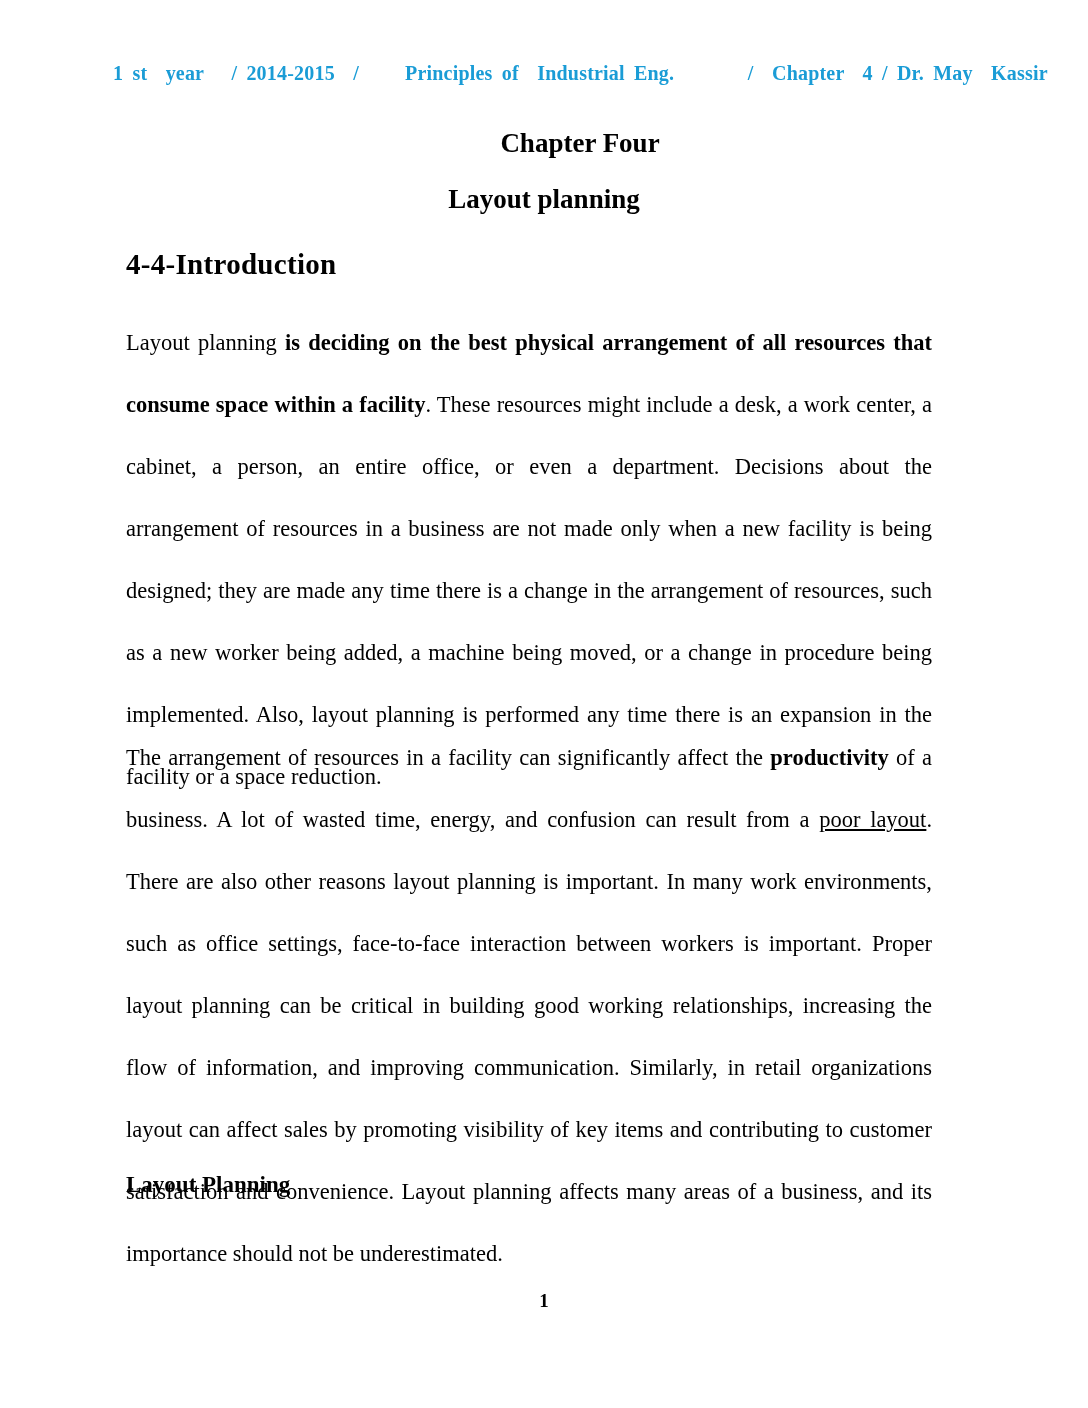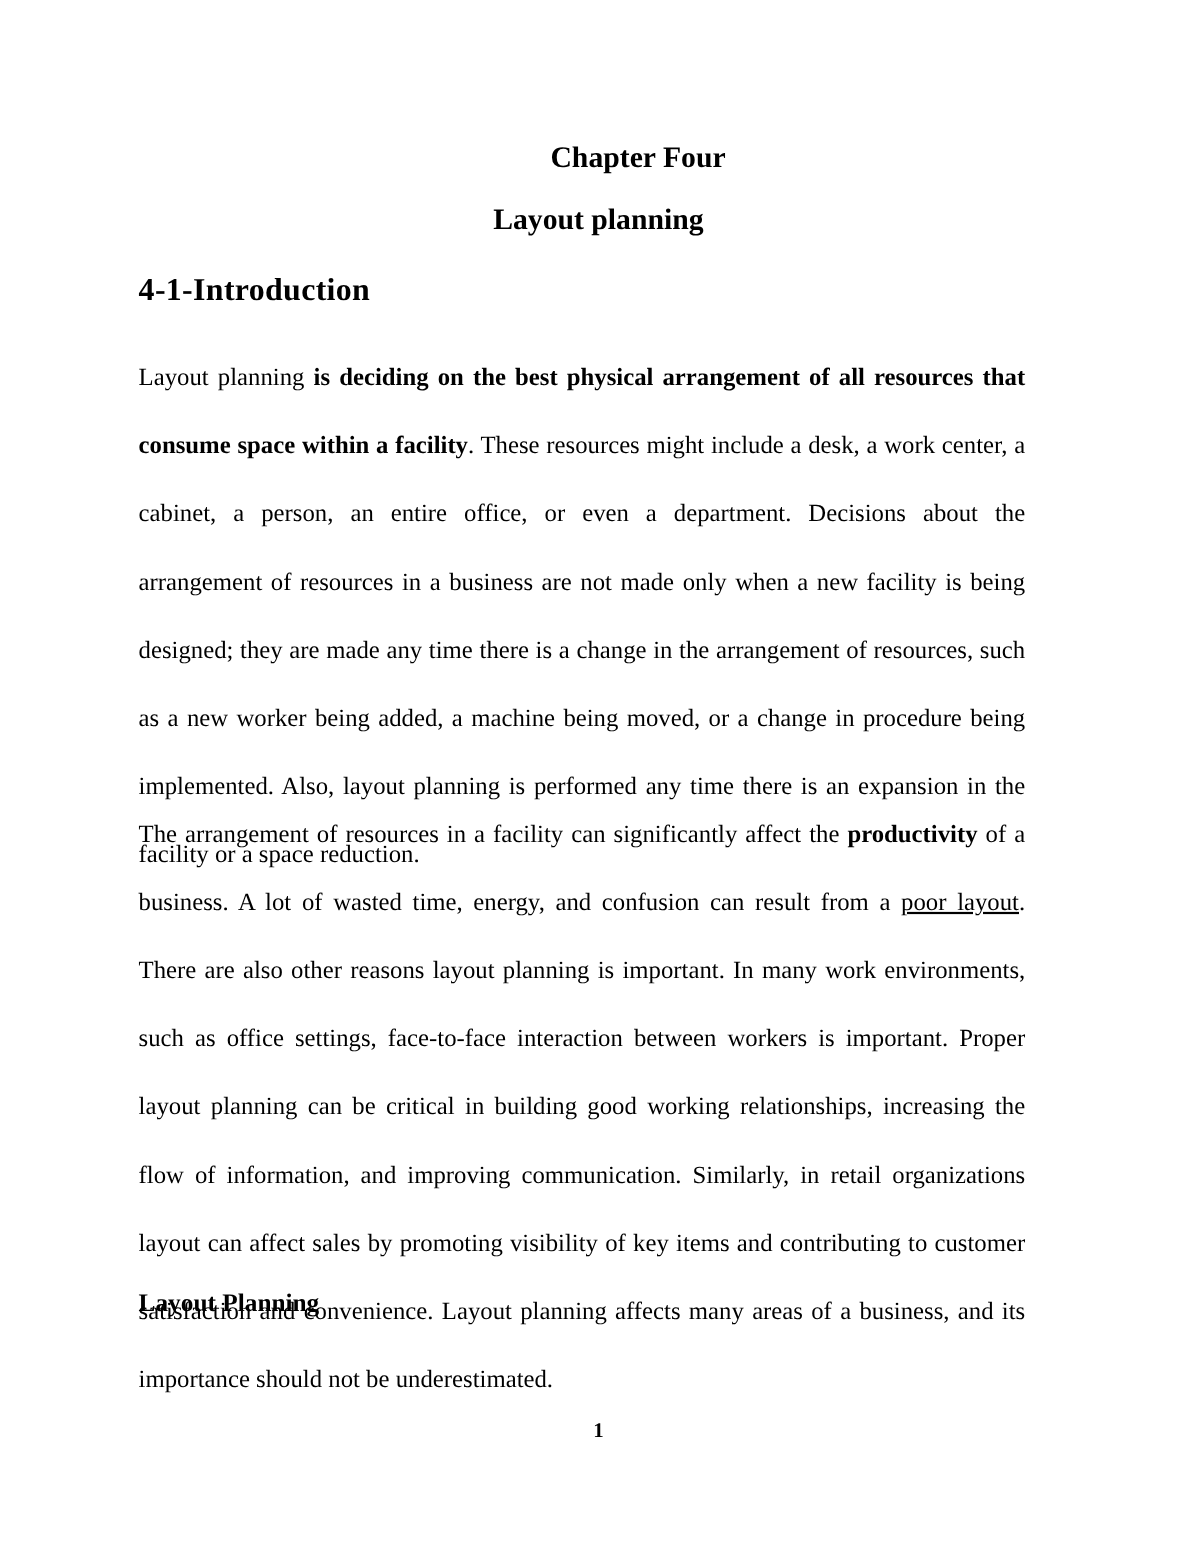--- a/index.html
+++ b/index.html
@@ -85,26 +85,27 @@
     text-align: center;
     font-size: 19px;
     font-weight: bold;
   }
 </style>
 </head>
 <body>
 
 <div class="page">
 
+  <div class="header-line">1 st  year   / 2014-2015  /     Principles of  Industrial Eng.        /  Chapter  4 / Dr. May  Kassir</div>
 
   <h1 class="doc-title">Chapter Four</h1>
 
   <h2 class="doc-subtitle">Layout planning</h2>
 
-  <h3 class="section-heading">4-1-Introduction</h3>
+  <h3 class="section-heading">4-4-Introduction</h3>
 
   <p class="body-para para-1"><span> Layout planning </span><span style="font-weight: bold;">is deciding on the best physical arrangement of all resources that consume space within a facility</span><span>. These resources might include a desk, a work center, a cabinet, a person, an entire office, or even a department. Decisions about the arrangement of resources in a business are not made only when a new facility is being designed; they are made any time there is a change in the arrangement of resources, such as a new worker being added, a machine being moved, or a change in procedure being implemented. Also, layout planning is performed any time there is an expansion in the facility or a space reduction.</span></p>
 
   <p class="body-para para-2"><span>The arrangement of resources in a facility can significantly affect the </span><span style="font-weight: bold;">productivity</span><span> of a business. A lot of wasted time, energy, and confusion can result from a </span><span style="text-decoration: underline;">poor layout</span><span>. There are also other reasons layout planning is important. In many work environments, such as office settings, face-to-face interaction between workers is important. Proper layout planning can be critical in building good working relationships, increasing the flow of information, and improving communication. Similarly, in retail organizations layout can affect sales by promoting visibility of key items and contributing to customer satisfaction and convenience. Layout planning affects many areas of a business, and its importance should not be underestimated.</span></p>
 
   <div class="sub-heading">Layout Planning</div>
 
   <div class="page-number">1</div>
 
 </div>

